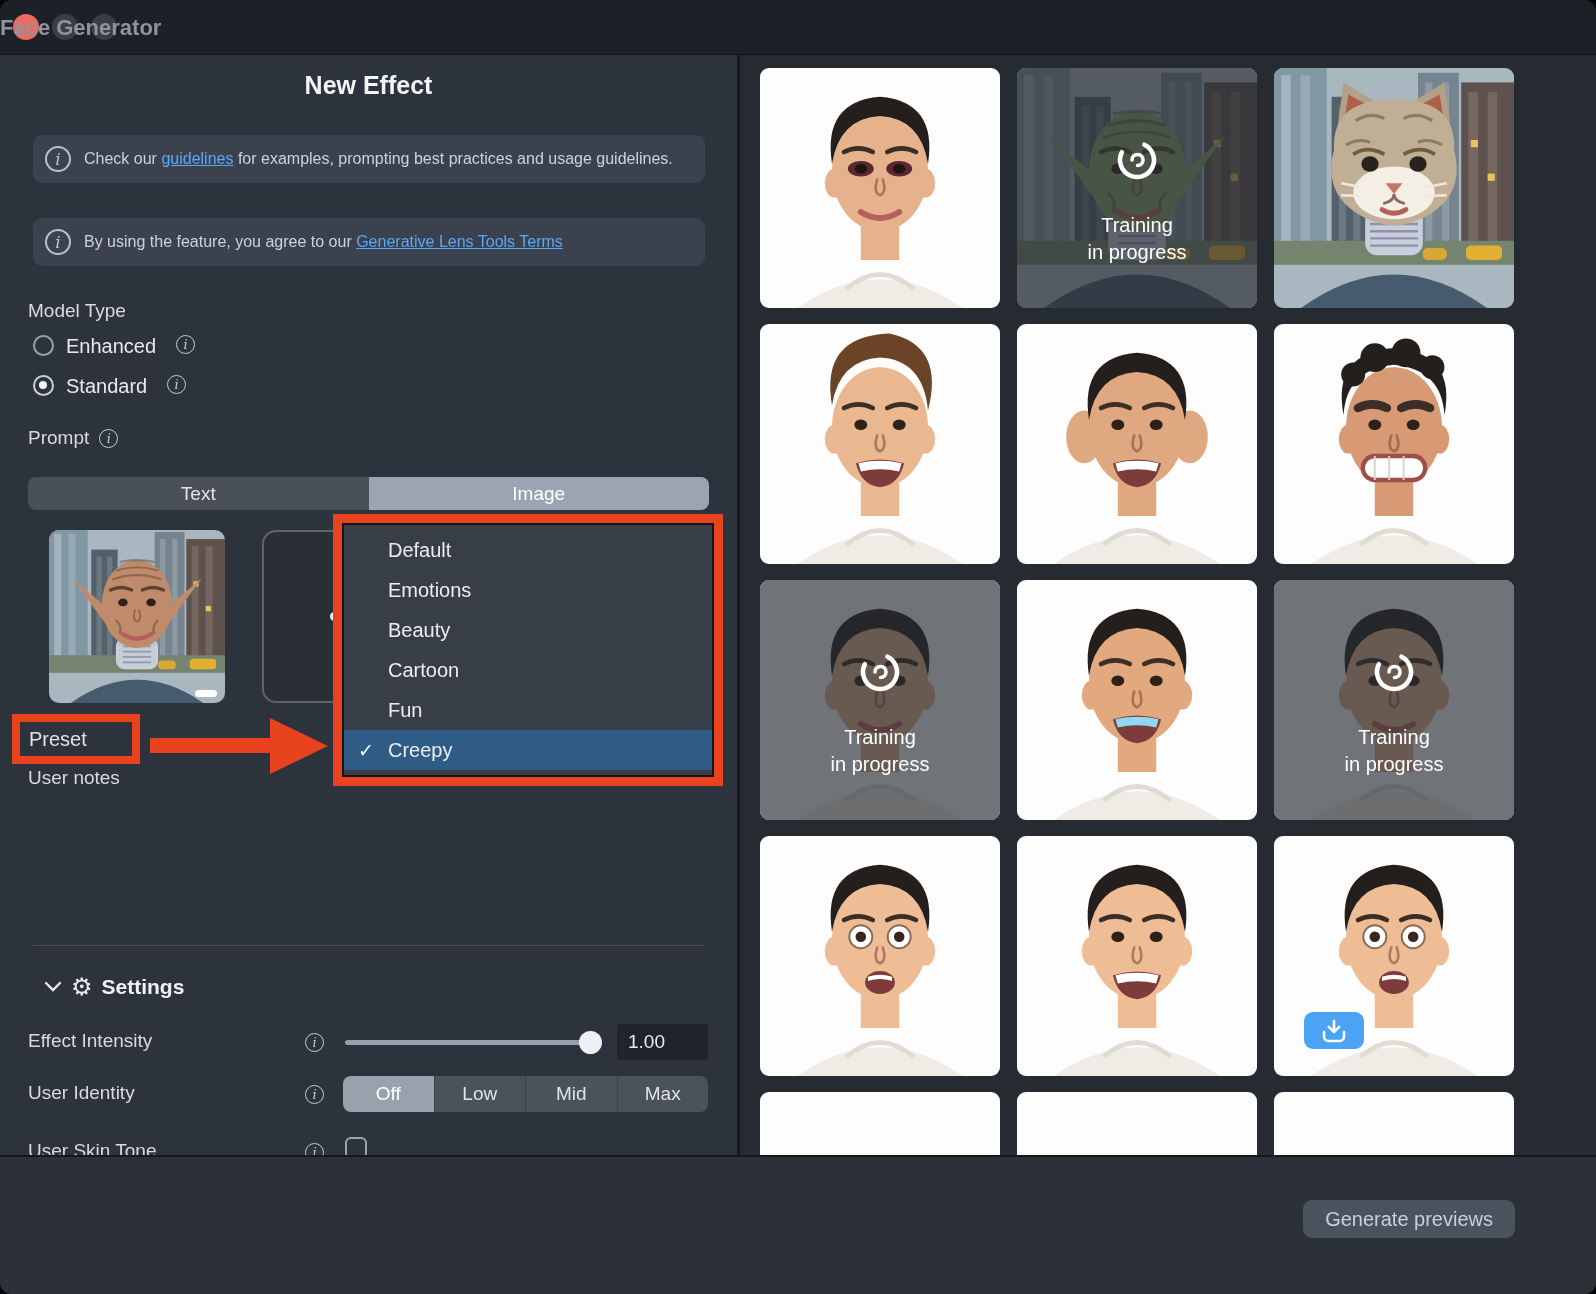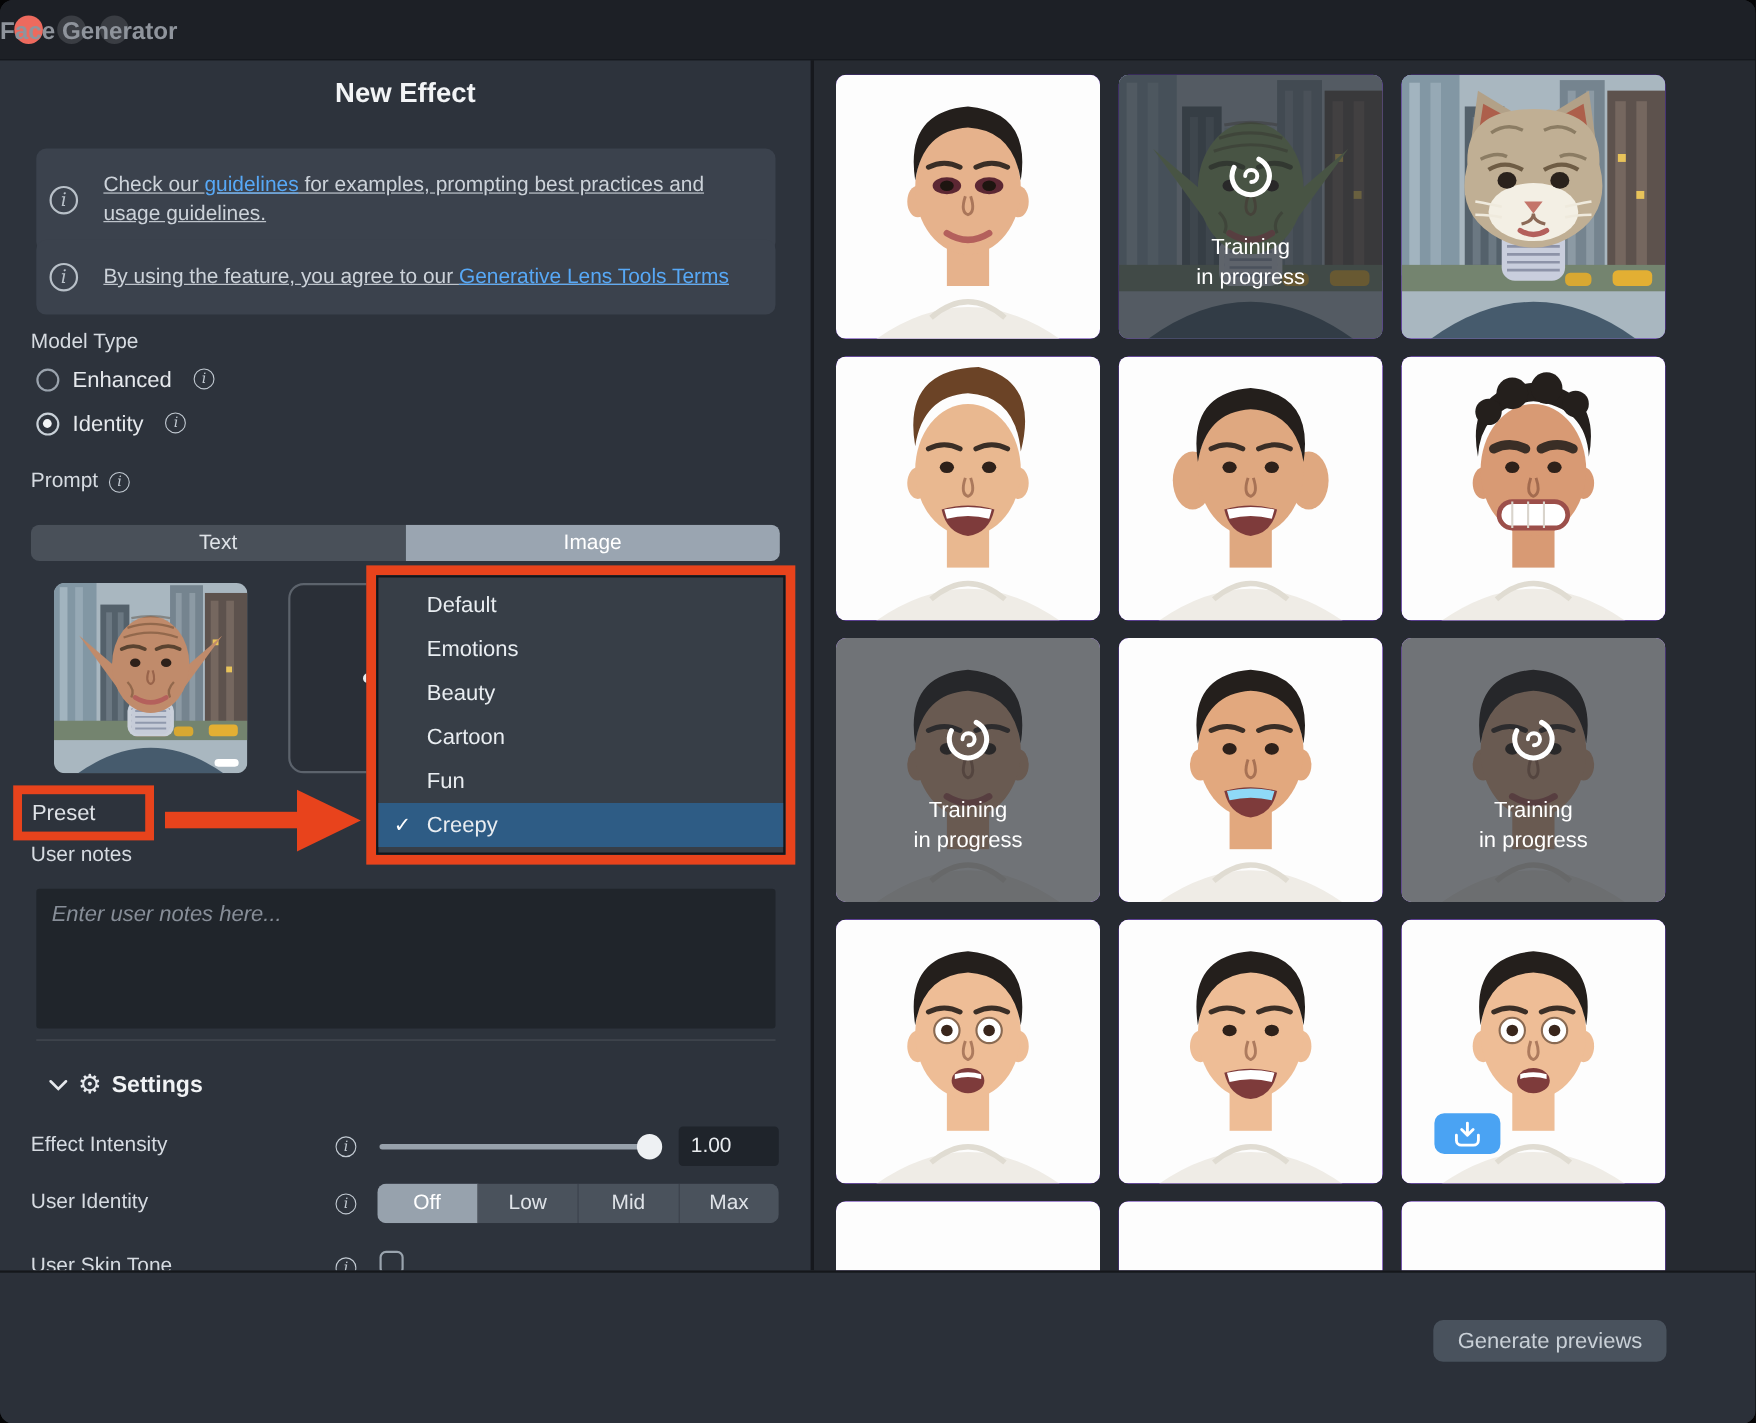--- a/index.html
+++ b/index.html
@@ -10,21 +10,21 @@
   .title{position:absolute;left:0;right:0;top:0;height:55px;line-height:55px;text-align:left;font-size:22px;font-weight:bold;color:#8f949c;}
   .tl{position:absolute;top:14px;width:26px;height:26px;border-radius:50%;}
   .tl.red{left:13px;background:#ed6a5e;}
   .tl.g1{left:52px;background:#3a3d43;}
   .tl.g2{left:91px;background:#3a3d43;}
   
   .panel{position:absolute;left:0;top:55px;width:737px;height:1100px;background:#2d333c;overflow:hidden;}
   .vdivider{position:absolute;left:737px;top:55px;width:4px;height:1100px;background:#16181d;}
   .panel-title{position:absolute;left:0;right:0;top:16px;text-align:center;font-size:25px;font-weight:bold;color:#f2f4f6;}
   .infobox{position:absolute;left:33px;width:672px;background:#3b424d;border-radius:9px;padding:9px 14px 9px 12px;display:flex;gap:11px;align-items:center;}
-  .infobox p{margin:12px;font-size:19px;line-height:26px;color:#ccd2d9;text-decoration:underline;}
+  .infobox p{margin:2px;font-size:16px;line-height:26px;color:#ccd2d9;}
   .ibox-icon{flex:0 0 auto;width:26px;height:26px;border-radius:50%;border:2px solid #b8c0c8;color:#b8c0c8;display:flex;align-items:center;justify-content:center;font-family:"DejaVu Serif",serif;font-style:italic;font-size:17px;}
   .lnk{color:#57a8f6;text-decoration:underline;cursor:pointer;}
   .sec-label{position:absolute;left:28px;font-size:19px;color:#d6dbe1;}
   .idot{display:inline-flex;width:19px;height:19px;border-radius:50%;border:1.5px solid #c2cad2;color:#c2cad2;align-items:center;justify-content:center;font-family:"DejaVu Serif",serif;font-style:italic;font-size:13px;flex:0 0 auto;}
   .radio-row{position:absolute;left:33px;display:flex;align-items:flex-start;gap:12px;cursor:pointer;}
   .radio{width:21px;height:21px;border-radius:50%;border:2.5px solid #9aa3ad;background:transparent;position:relative;}
   .radio.checked{border-color:#c9d1d8;}
   .radio.checked::after{content:"";position:absolute;left:4px;top:4px;width:8px;height:8px;border-radius:50%;background:#f2f4f6;}
   .radio-label{font-size:20px;color:#e6e9ed;margin-right:8px;}
   .tabs{position:absolute;left:28px;top:422px;width:681px;height:33px;border-radius:8px;overflow:hidden;display:flex;}
@@ -106,21 +106,21 @@
 
     <div class="sec-label" style="top:245px;">Model Type</div>
     <div id="model-options">
         <label class="radio-row" style="top: 280px;">
           <span class="radio"></span>
           <span class="radio-label">Enhanced</span>
           <span class="idot">i</span>
         </label>
         <label class="radio-row" style="top: 320px;">
           <span class="radio checked"></span>
-          <span class="radio-label">Identity</span>
+          <span class="radio-label">Standard</span>
           <span class="idot">i</span>
         </label>
       </div>
 
     <div class="sec-label" style="top:372px;display:flex;align-items:center;gap:10px;">
       <span>Prompt</span>
       <span class="idot">i</span>
     </div>
 
     <div class="tabs" id="prompt-tabs">
@@ -169,21 +169,20 @@
         </svg>
       <span class="thumb-badge"></span>
     </div>
     <div class="slot">
         <i></i>
         <i></i>
         <i></i>
       </div>
 
     <div class="notes-label">User notes</div>
-    <textarea class="notes" placeholder="Enter user notes here..." style=""></textarea>
 
     <div class="hdivider"></div>
 
     <div class="settings-head">
       <svg class="chev" width="18" height="12" viewBox="0 0 18 12">
           <path d="M2 2 L9 9 L16 2" stroke="#e6e9ed" stroke-width="2.4" fill="none" stroke-linecap="round"></path>
         </svg>
       <span class="gear">⚙</span>
       <span class="settings-title">Settings</span>
     </div>

